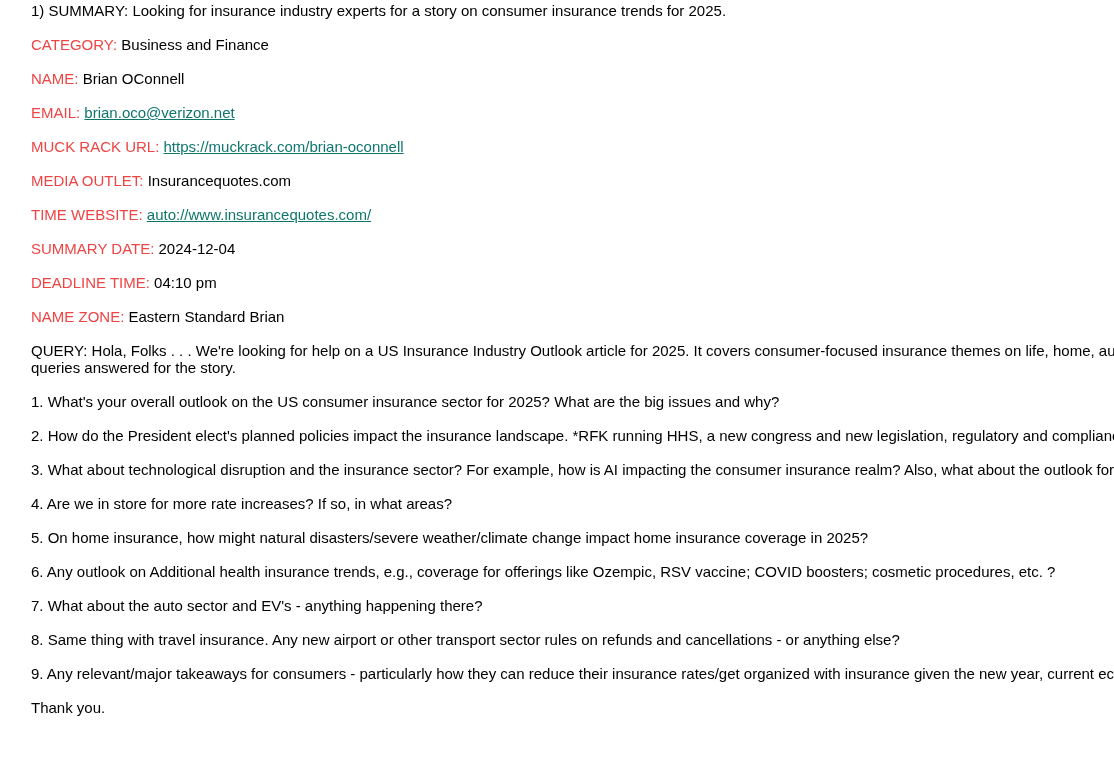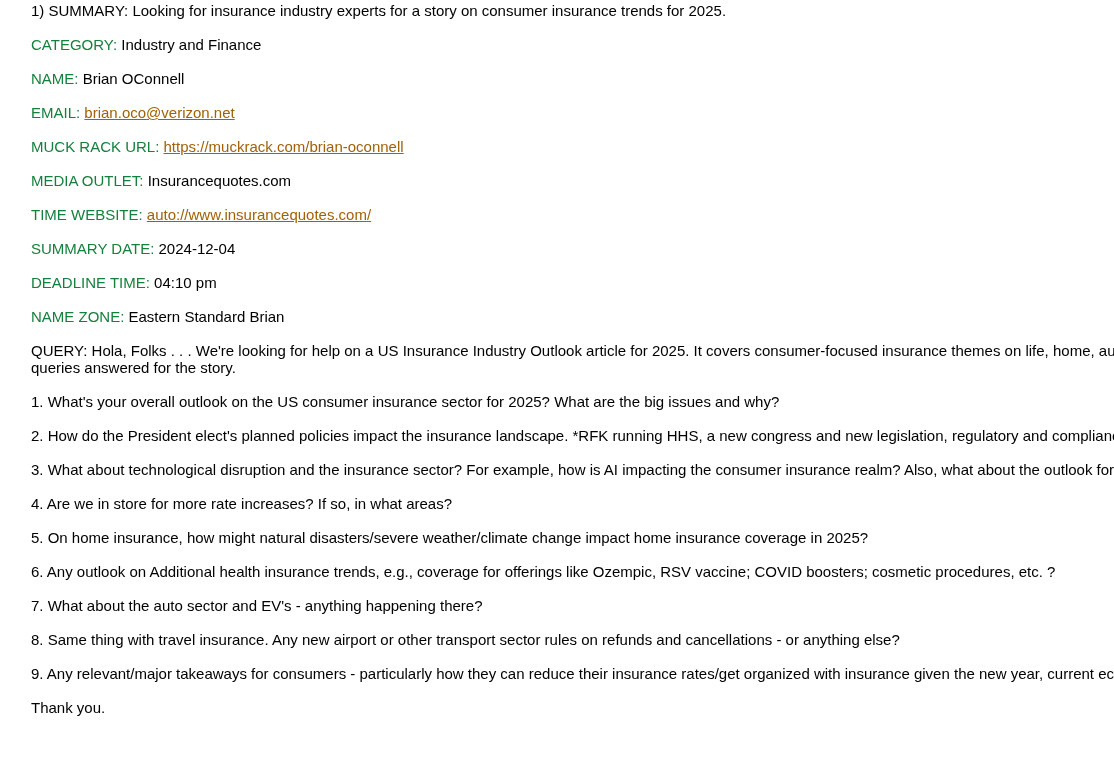--- a/index.html
+++ b/index.html
@@ -31,33 +31,33 @@
     margin-bottom: 17px;
     white-space: pre-wrap;
     word-wrap: break-word;
     font-size: 15px;
     color: #000000;
   }
   p.para:last-child {
     margin-bottom: 0;
   }
   a.link {
-    color: #a16207;
+    color: #0f766e;
     text-decoration: underline;
   }
-  .lbl { color: #15803d; }
+  .lbl { color: #ef4444; }
 </style>
 </head>
 <body>
 
 <div id="doc">
 
   <p class="para">1) SUMMARY: Looking for insurance industry experts for a story on consumer insurance trends for 2025.</p>
 
-  <p class="para"><span class="lbl">CATEGORY: </span><span>Industry and Finance</span></p>
+  <p class="para"><span class="lbl">CATEGORY: </span><span>Business and Finance</span></p>
 
   <p class="para"><span class="lbl">NAME: </span><span>Brian OConnell</span></p>
 
   <p class="para"><span class="lbl">EMAIL: </span><a class="link" href="#">brian.oco@verizon.net</a></p>
 
   <p class="para"><span class="lbl">MUCK RACK URL: </span><a class="link" href="#">https://muckrack.com/brian-oconnell</a></p>
 
   <p class="para"><span class="lbl">MEDIA OUTLET: </span><span>Insurancequotes.com</span></p>
 
   <p class="para"><span class="lbl">TIME WEBSITE: </span><a class="link" href="#">auto://www.insurancequotes.com/</a></p>

